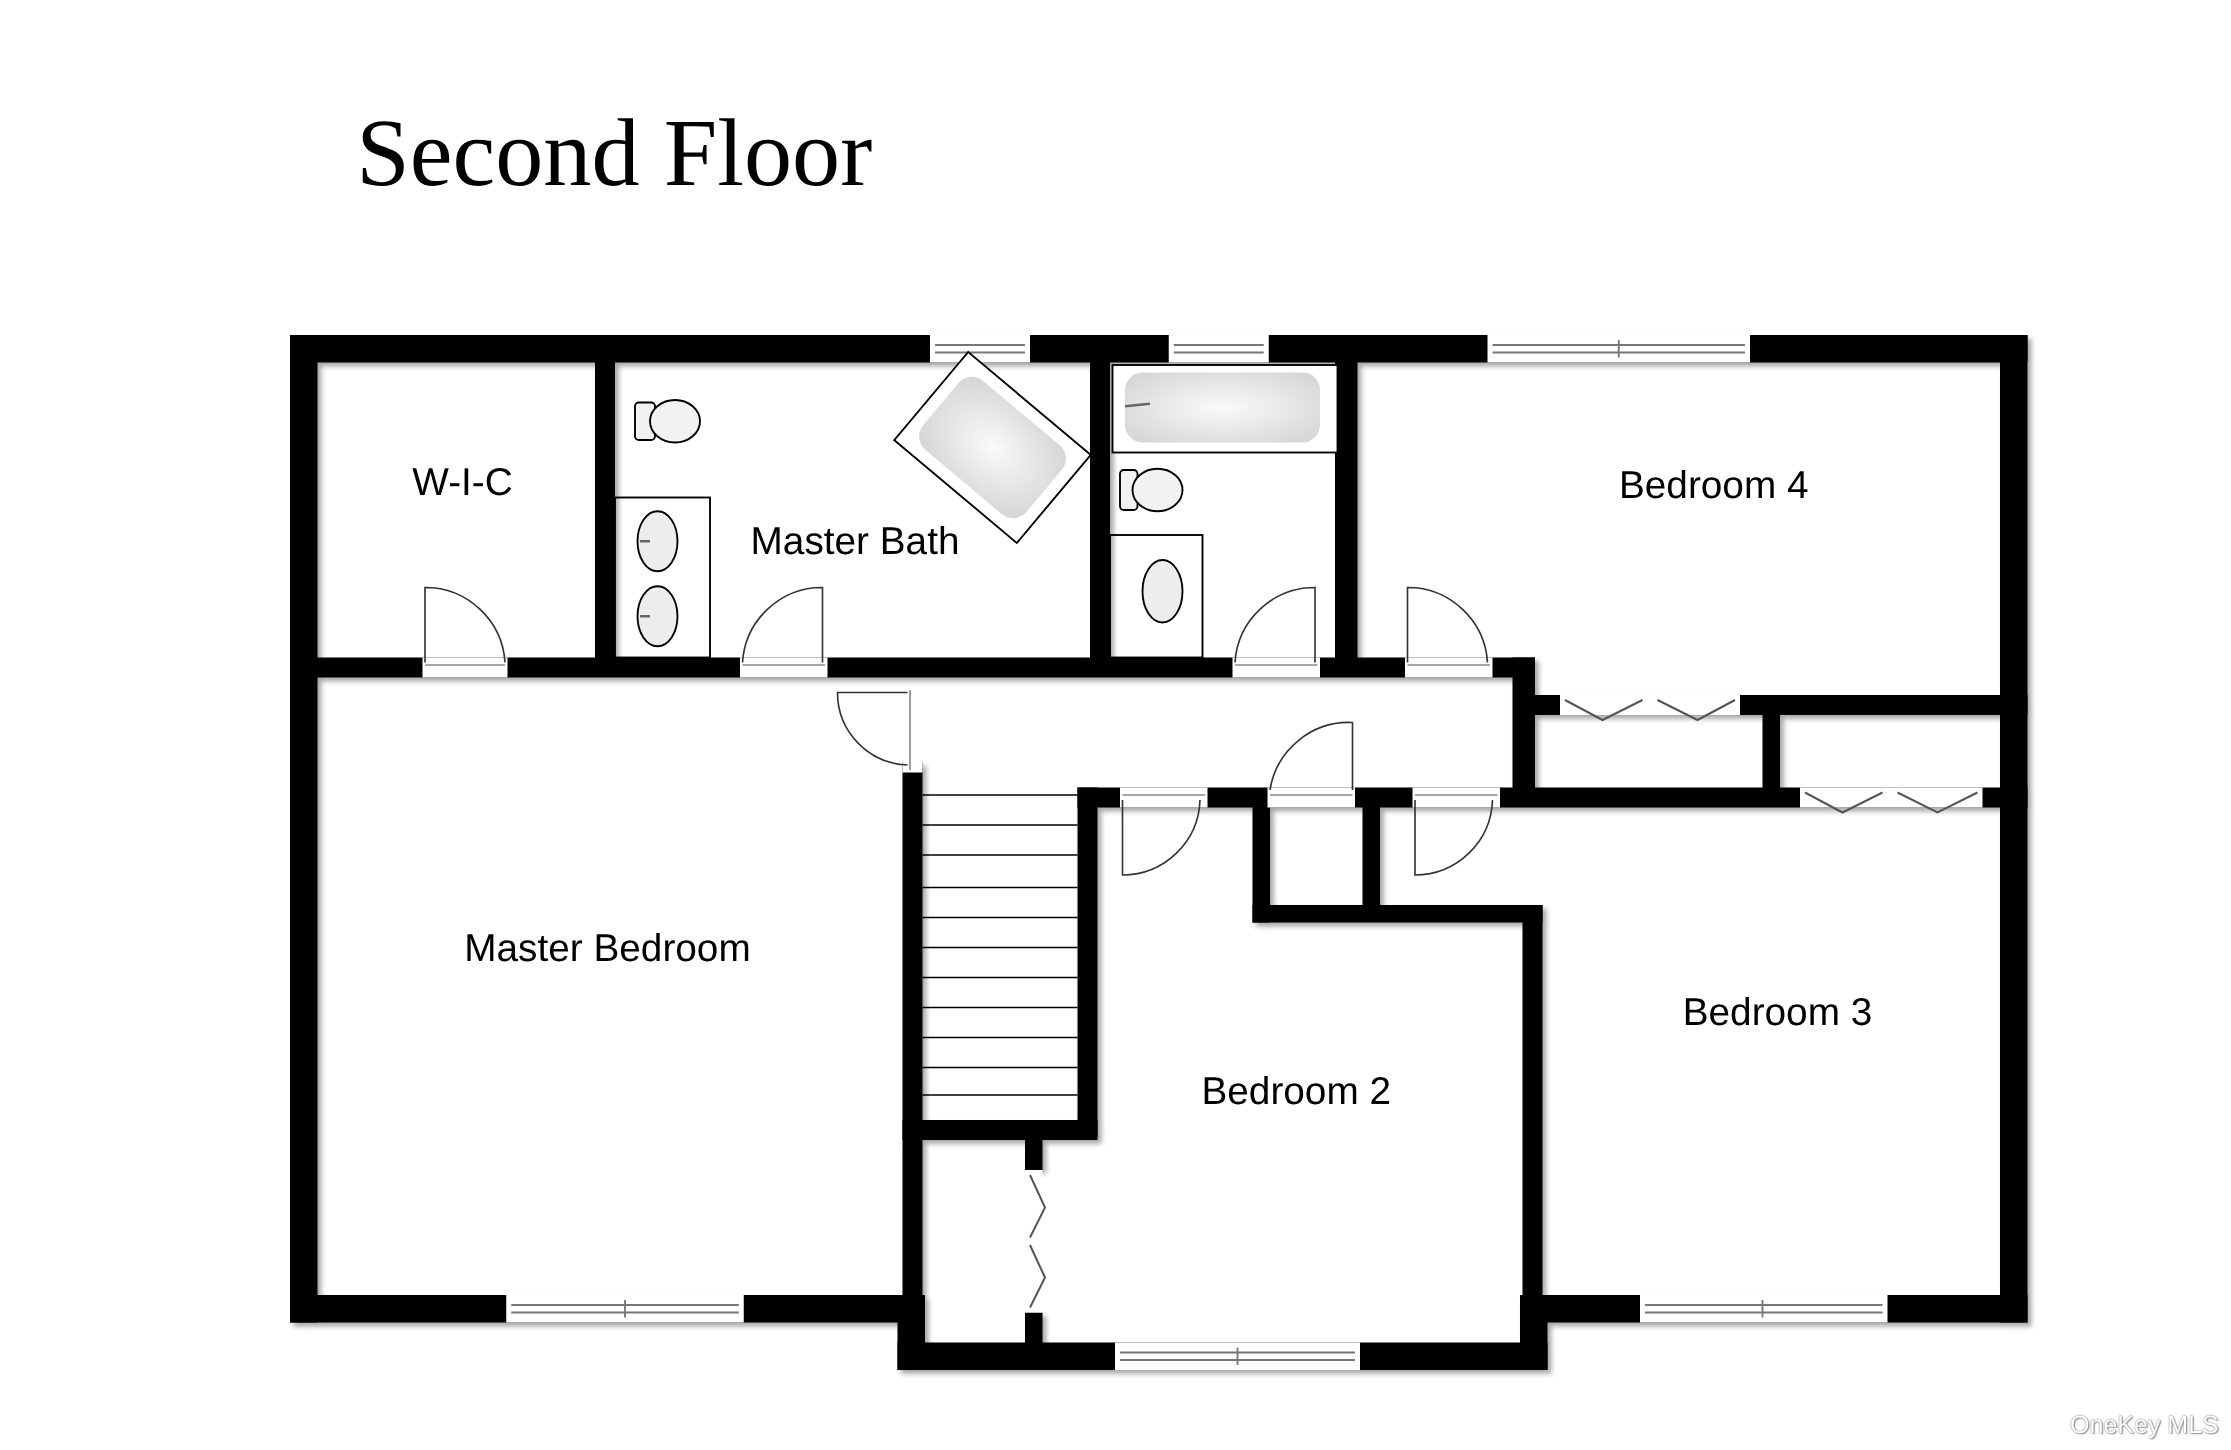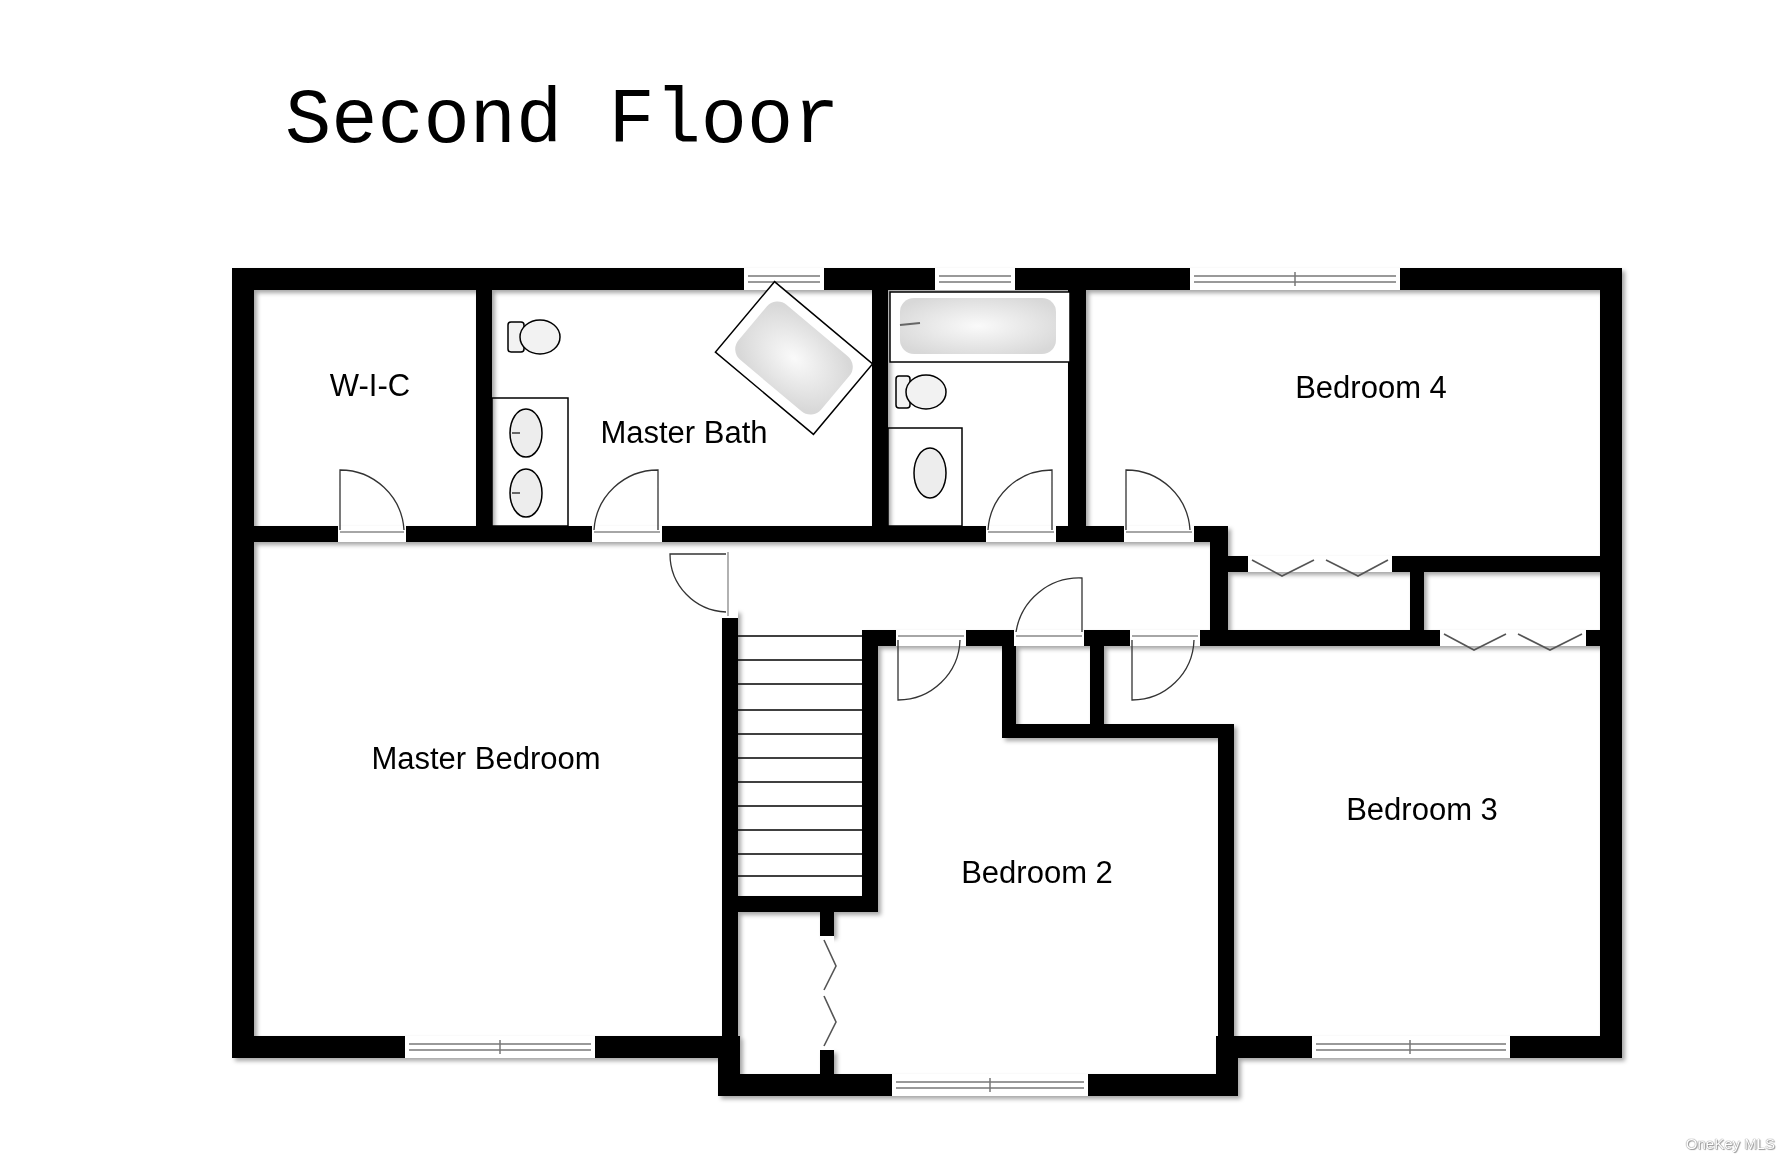--- a/index.html
+++ b/index.html
@@ -1,18 +1,18 @@
 <!DOCTYPE html>
 <html><head>
 <meta charset="utf-8">
 <style>
   html,body{margin:0;padding:0;background:#ffffff;}
   body{width:1785px;height:1160px;position:relative;overflow:hidden;font-family:"Liberation Sans",sans-serif;}
-  .title{position:absolute;left:285px;top:78px;font-size:77px;color:#000;font-family:Liberation Mono, monospace;letter-spacing:0px;}
-  .watermark{position:absolute;right:10px;bottom:8px;font-size:15px;color:#fff;font-family:"Liberation Sans",sans-serif;
+  .title{position:absolute;left:285px;top:78px;font-size:77px;color:#000;font-family:Liberation Serif, serif;letter-spacing:0px;}
+  .watermark{position:absolute;right:10px;bottom:8px;font-size:20px;color:#fff;font-family:"Liberation Sans",sans-serif;
     text-shadow:0 0 1px #888,0 0 1px #888,1px 1px 1px #999;}
   svg{position:absolute;left:0;top:0;}
   .room-label{font-family:"Liberation Sans",sans-serif;font-size:31px;fill:#000;}
 </style>
 </head>
 <body>
 
 <div class="title">Second Floor</div>
 
 <svg width="1785" height="1160" viewBox="0 0 1785 1160">

